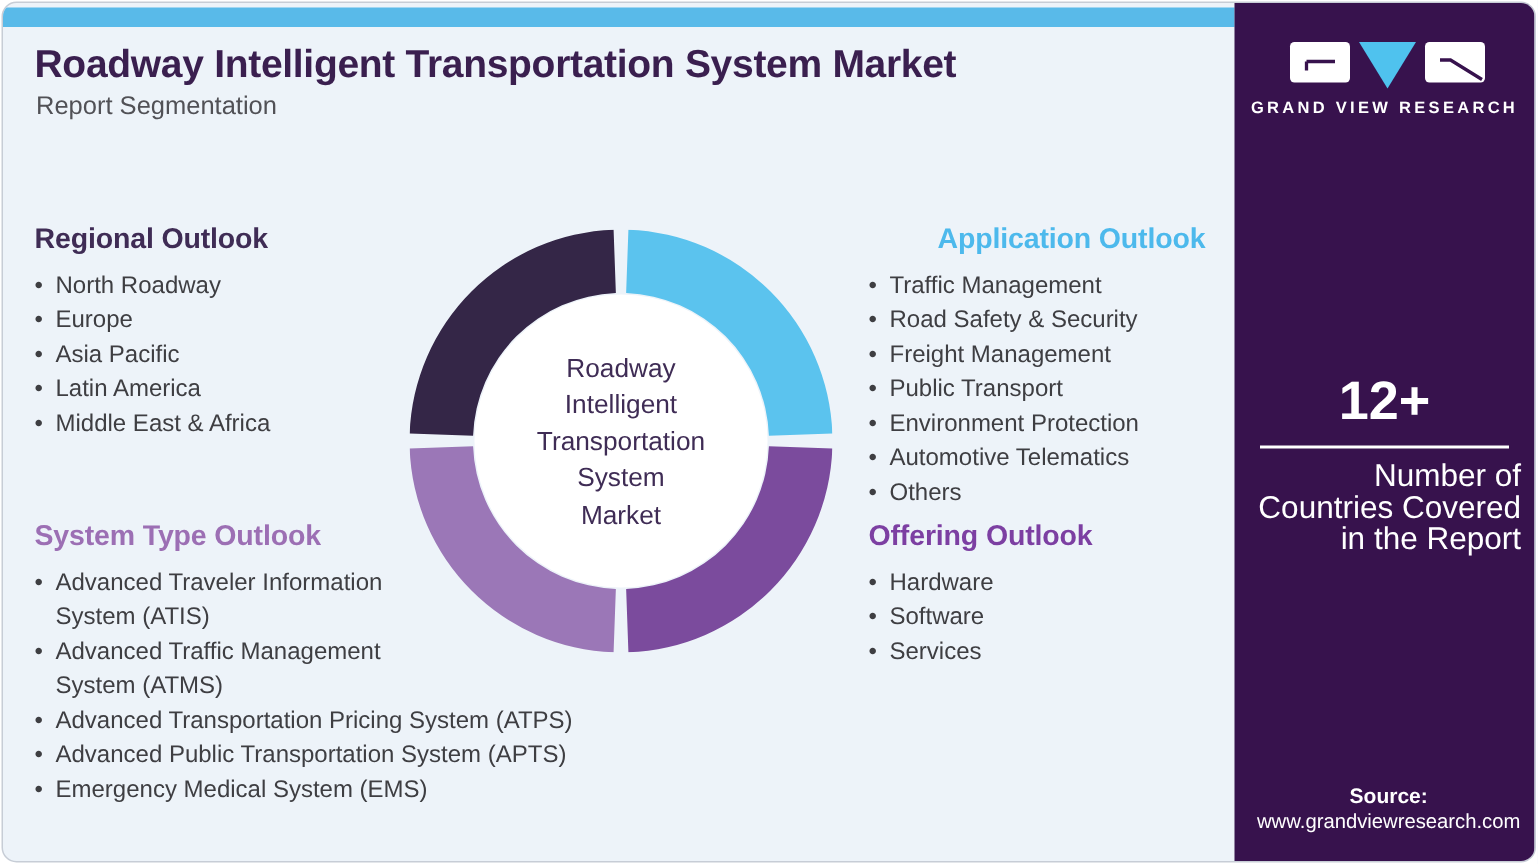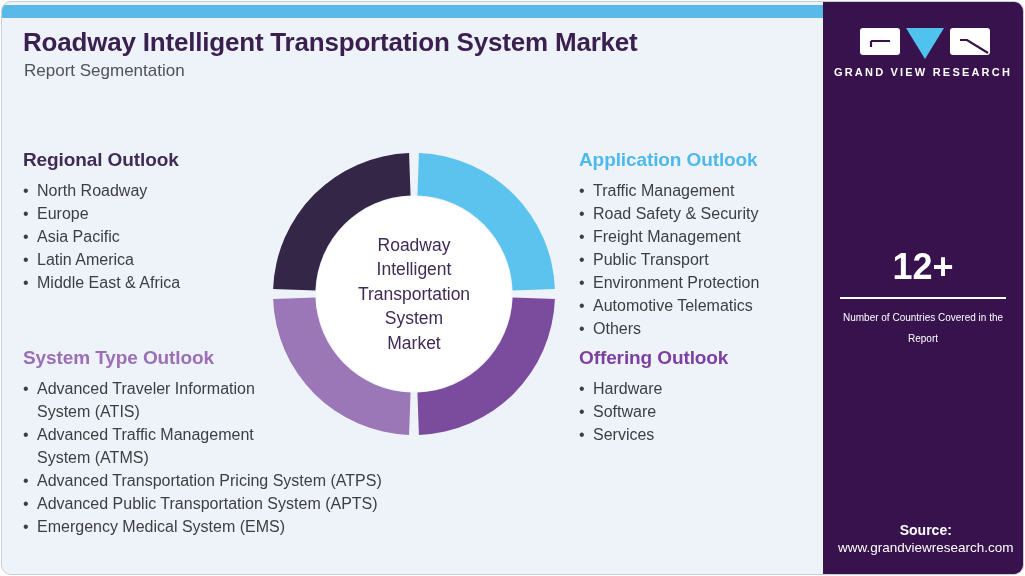--- a/index.html
+++ b/index.html
@@ -21,21 +21,21 @@
   .section li { position:relative; padding-left:14px; font-size:16px; line-height:23px;
                 color:var(--body_text,#3E3E42); }
   .section li::before { content:"\2022"; position:absolute; left:0; top:0; color:var(--body_text,#3E3E42); }
 
   .sec-regional    { left:21px;  top:147px; width:250px; }
   .sec-regional h2 { color:var(--h_regional,#3F2C55); }
   .sec-system      { left:21px;  top:345px; width:470px; }
   .sec-system h2   { color:var(--h_system,#9C6FB4); }
   .sec-system li.wrap2 { max-width:270px; }
   .sec-application { left:577px; top:147px; width:245px; }
-  .sec-application h2 { color:var(--h_application,#4DB9EC); }
+  .sec-application h2 { color:var(--h_application,#4DB9EC);margin-left:46px; }
   .sec-offering    { left:577px; top:345px; width:245px; }
   .sec-offering h2 { color:var(--h_offering,#7C3FA2); }
 
   
   .donut { position:absolute; left:271px; top:151px; width:282px; height:282px; }
   .donut-label { position:absolute; left:271px; top:151px; width:282px; height:282px;
                  display:flex; align-items:center; justify-content:center; text-align:center;
                  pointer-events:none; }
   .donut-label .lines { width:170px; font-size:17.5px; line-height:24.5px;
                         color:var(--center_label,#3F2C55); }
@@ -43,21 +43,21 @@
   
   .sidebar { position:absolute; left:821px; top:0; width:200px; height:572px;
              background:var(--sidebar,#37124D); }
   .logo { position:absolute; left:0; top:24px; width:200px; text-align:center; }
   .logo svg { display:block; margin:0 auto; }
   .logo-text { margin-top:4px; font-size:11px; font-weight:bold; letter-spacing:2.2px;
                color:#ffffff; white-space:nowrap; }
   .stat { position:absolute; left:0; top:228px; width:200px; text-align:center; color:#ffffff; }
   .stat-value { font-size:36px; line-height:48px; font-weight:bold;margin-top:13px; }
   .stat-divider { width:166px; height:2px; background:#ffffff; margin:6px auto 8px auto; }
-  .stat-label { width:182px; margin:0 auto; font-size:10px; line-height:21px; }
+  .stat-label { width:182px; margin:0 auto; font-size:21px; line-height:21px;text-align:right; }
   .source { position:absolute; left:15px; bottom:18px; color:#ffffff; text-align:center; }
   .source-label { font-size:14px; font-weight:bold; line-height:18px; }
   .source-url { font-size:13.5px; line-height:17px; }
 </style>
 </head>
 <body>
 
 <div class="card">
   <div class="topbar"></div>
 

